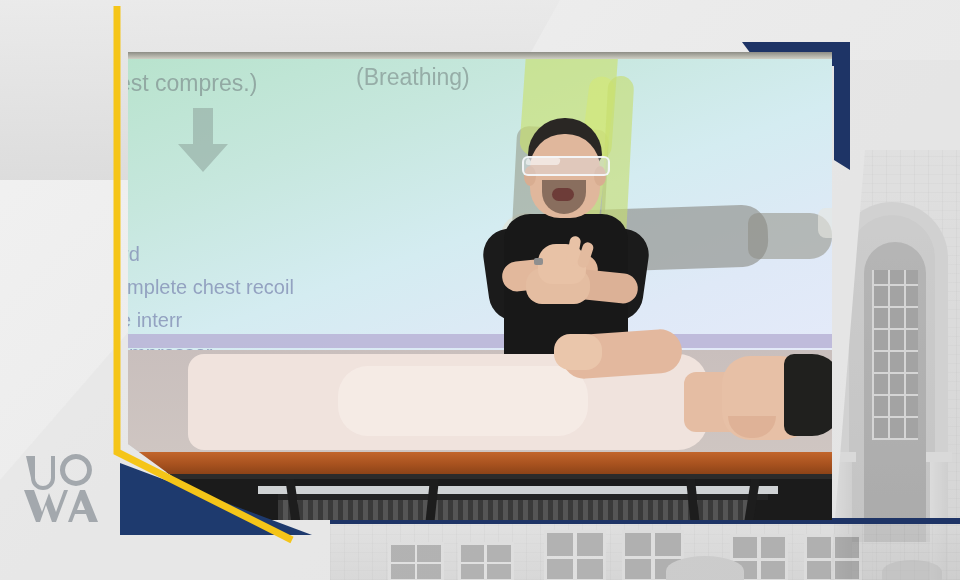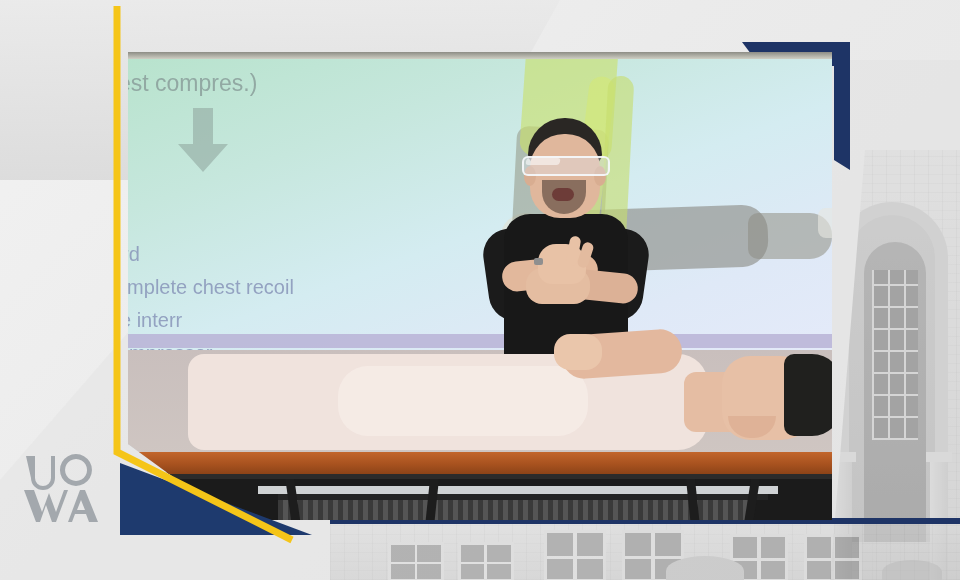--- a/index.html
+++ b/index.html
@@ -233,20 +233,21 @@
   <svg class="navy-corner-tr" viewBox="0 0 108 130">
     <polygon points="0,2 108,2 108,130 92,120 92,26 18,26" fill="#1e3466"></polygon>
   </svg>
 
   <div class="photo-wrap">
     <div class="photo-top-edge"></div>
 
     <div class="screen">
 
       <span class="slide-text s-title-l">est compres.)</span>
+      <span class="slide-text s-title-r">(Breathing)</span>
 
       <svg class="s-arrow" viewBox="0 0 54 66">
         <polygon points="17,0 37,0 37,36 52,36 27,64 2,36 17,36" fill="#8ea39c"></polygon>
       </svg>
 
       <span class="slide-text s-b2">rd</span>
       <span class="slide-text s-b3">omplete chest recoil</span>
       <span class="slide-text s-b4">e interr</span>
       <span class="slide-text s-b5">ompresser</span>
 

